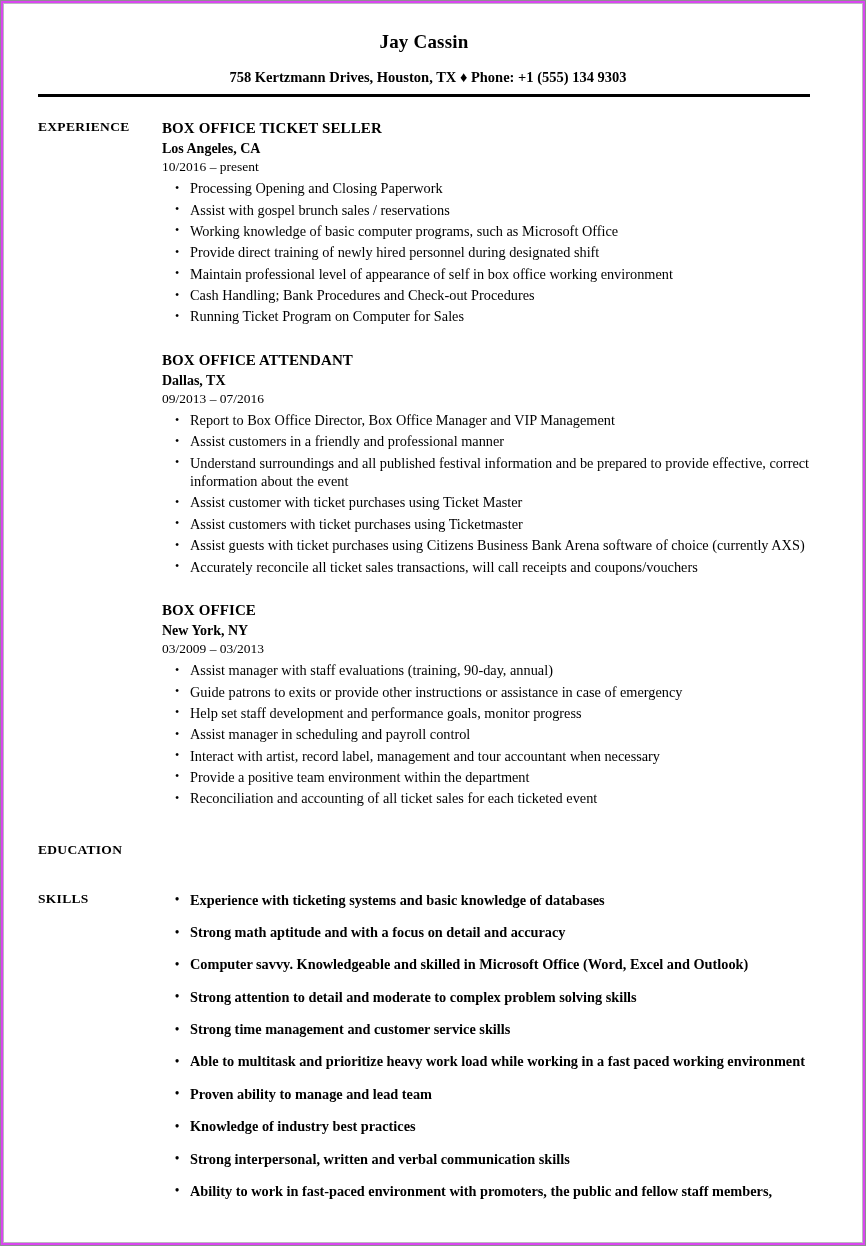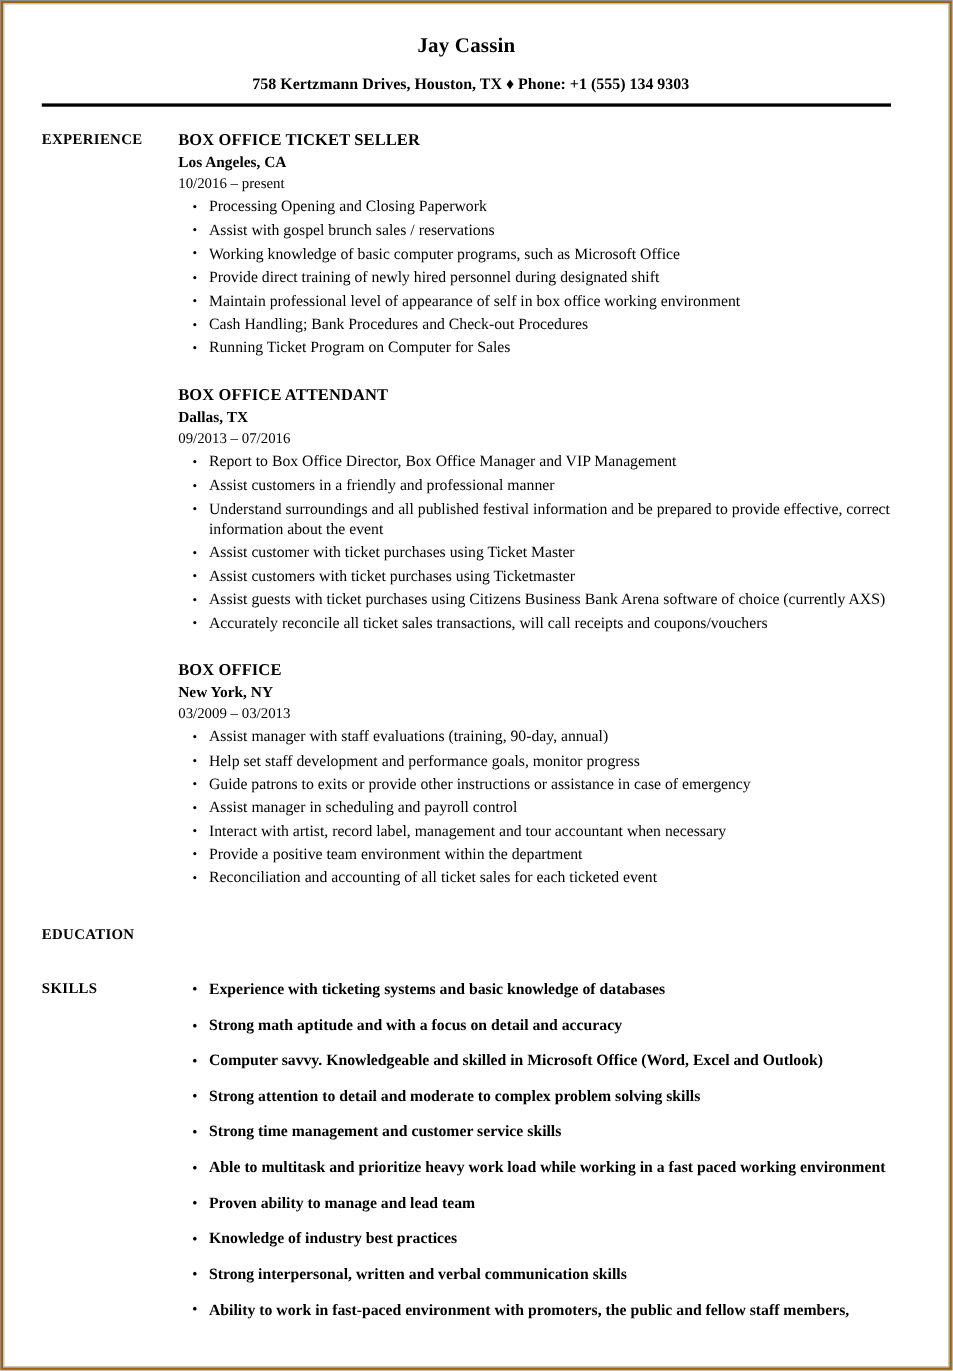--- a/index.html
+++ b/index.html
@@ -9,21 +9,21 @@
   }
   body {
     font-family: "Liberation Serif", "DejaVu Serif", serif;
     color: #000000;
   }
   .page {
     position: relative;
     width: 866px;
     height: 1246px;
     box-sizing: border-box;
-    background: #a16207;
+    background: #d946ef;
     border: 1px solid #8d8d93;
     overflow: hidden;
   }
   .page-inner {
     position: absolute;
     left: 2px;
     top: 2px;
     right: 2px;
     bottom: 2px;
     border: 1px solid #b9b9bf;
@@ -208,22 +208,22 @@
               <li>Accurately reconcile all ticket sales transactions, will call receipts and coupons/vouchers</li>
             </ul>
           </div>
 
           <div class="job">
             <div class="job-title">BOX OFFICE</div>
             <div class="job-location">New York, NY</div>
             <div class="job-dates">03/2009 – 03/2013</div>
             <ul class="bullets">
               <li>Assist manager with staff evaluations (training, 90-day, annual)</li>
+              <li>Guide patrons to exits or provide other instructions or assistance in case of emergency</li>
               <li>Help set staff development and performance goals, monitor progress</li>
-              <li>Guide patrons to exits or provide other instructions or assistance in case of emergency</li>
               <li>Assist manager in scheduling and payroll control</li>
               <li>Interact with artist, record label, management and tour accountant when necessary</li>
               <li>Provide a positive team environment within the department</li>
               <li>Reconciliation and accounting of all ticket sales for each ticketed event</li>
             </ul>
           </div>
 
         </div>
       </div>
 

